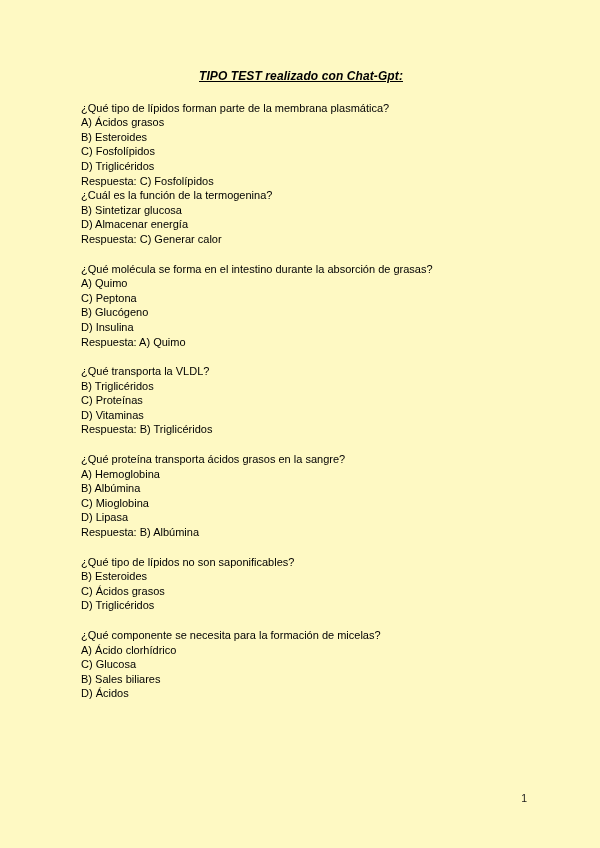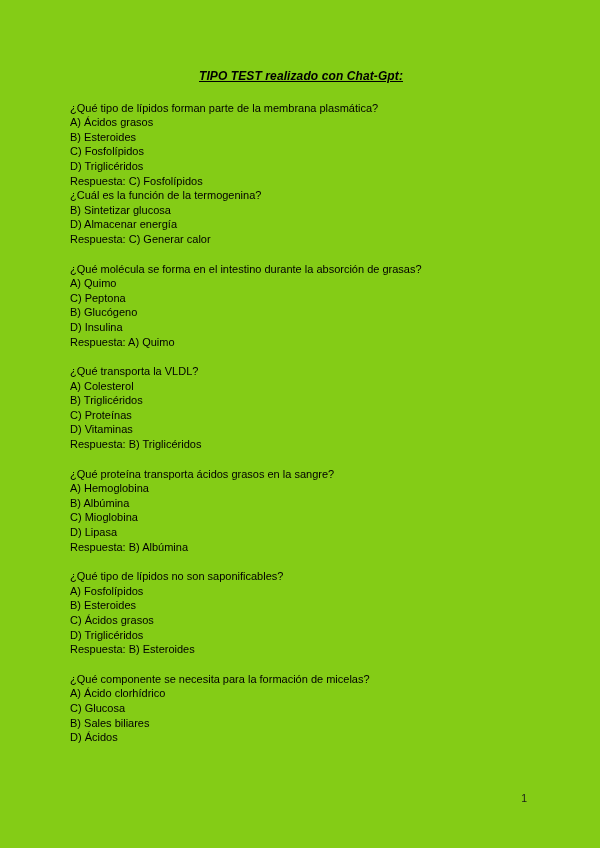--- a/index.html
+++ b/index.html
@@ -4,21 +4,21 @@
 <style>
   html, body {
     margin: 0;
     padding: 0;
     background: #ffffff;
   }
   .page {
     position: relative;
     width: 600px;
     height: 848px;
-    background: #84cc16;
+    background: #fef9c3;
     font-family: "Liberation Sans", sans-serif;
     color: #000000;
     overflow: hidden;
   }
   .content {
     position: absolute;
     left: 70px;
     top: 69px;
     width: 462px;
     font-size: 11px;
@@ -38,20 +38,21 @@
     width: 100%;
   }
   .question-block {
     margin-bottom: 15px;
   }
   .question-block:first-child {
     margin-bottom: 0;
   }
   .q-line {
     white-space: pre-wrap;
+    margin-left: 11px;
   }
   .page-number {
     position: absolute;
     top: 791px;
     right: 73px;
     font-size: 10.5px;
     line-height: 14.6px;
     color: #1a1a1a;
   }
 </style>
@@ -79,41 +80,38 @@
         <div class="question-block">
           <div class="q-line">¿Qué molécula se forma en el intestino durante la absorción de grasas?</div>
           <div class="q-line">A) Quimo</div>
           <div class="q-line">C) Peptona</div>
           <div class="q-line">B) Glucógeno</div>
           <div class="q-line">D) Insulina</div>
           <div class="q-line">Respuesta: A) Quimo</div>
         </div>
         <div class="question-block">
           <div class="q-line">¿Qué transporta la VLDL?</div>
-          <div class="q-line">A) Colesterol</div>
           <div class="q-line">B) Triglicéridos</div>
           <div class="q-line">C) Proteínas</div>
           <div class="q-line">D) Vitaminas</div>
           <div class="q-line">Respuesta: B) Triglicéridos</div>
         </div>
         <div class="question-block">
           <div class="q-line">¿Qué proteína transporta ácidos grasos en la sangre?</div>
           <div class="q-line">A) Hemoglobina</div>
           <div class="q-line">B) Albúmina</div>
           <div class="q-line">C) Mioglobina</div>
           <div class="q-line">D) Lipasa</div>
           <div class="q-line">Respuesta: B) Albúmina</div>
         </div>
         <div class="question-block">
           <div class="q-line">¿Qué tipo de lípidos no son saponificables?</div>
-          <div class="q-line">A) Fosfolípidos</div>
           <div class="q-line">B) Esteroides</div>
           <div class="q-line">C) Ácidos grasos</div>
           <div class="q-line">D) Triglicéridos</div>
-          <div class="q-line">Respuesta: B) Esteroides</div>
         </div>
         <div class="question-block">
           <div class="q-line">¿Qué componente se necesita para la formación de micelas?</div>
           <div class="q-line">A) Ácido clorhídrico</div>
           <div class="q-line">C) Glucosa</div>
           <div class="q-line">B) Sales biliares</div>
           <div class="q-line">D) Ácidos</div>
         </div>
       </div>
   </div>

